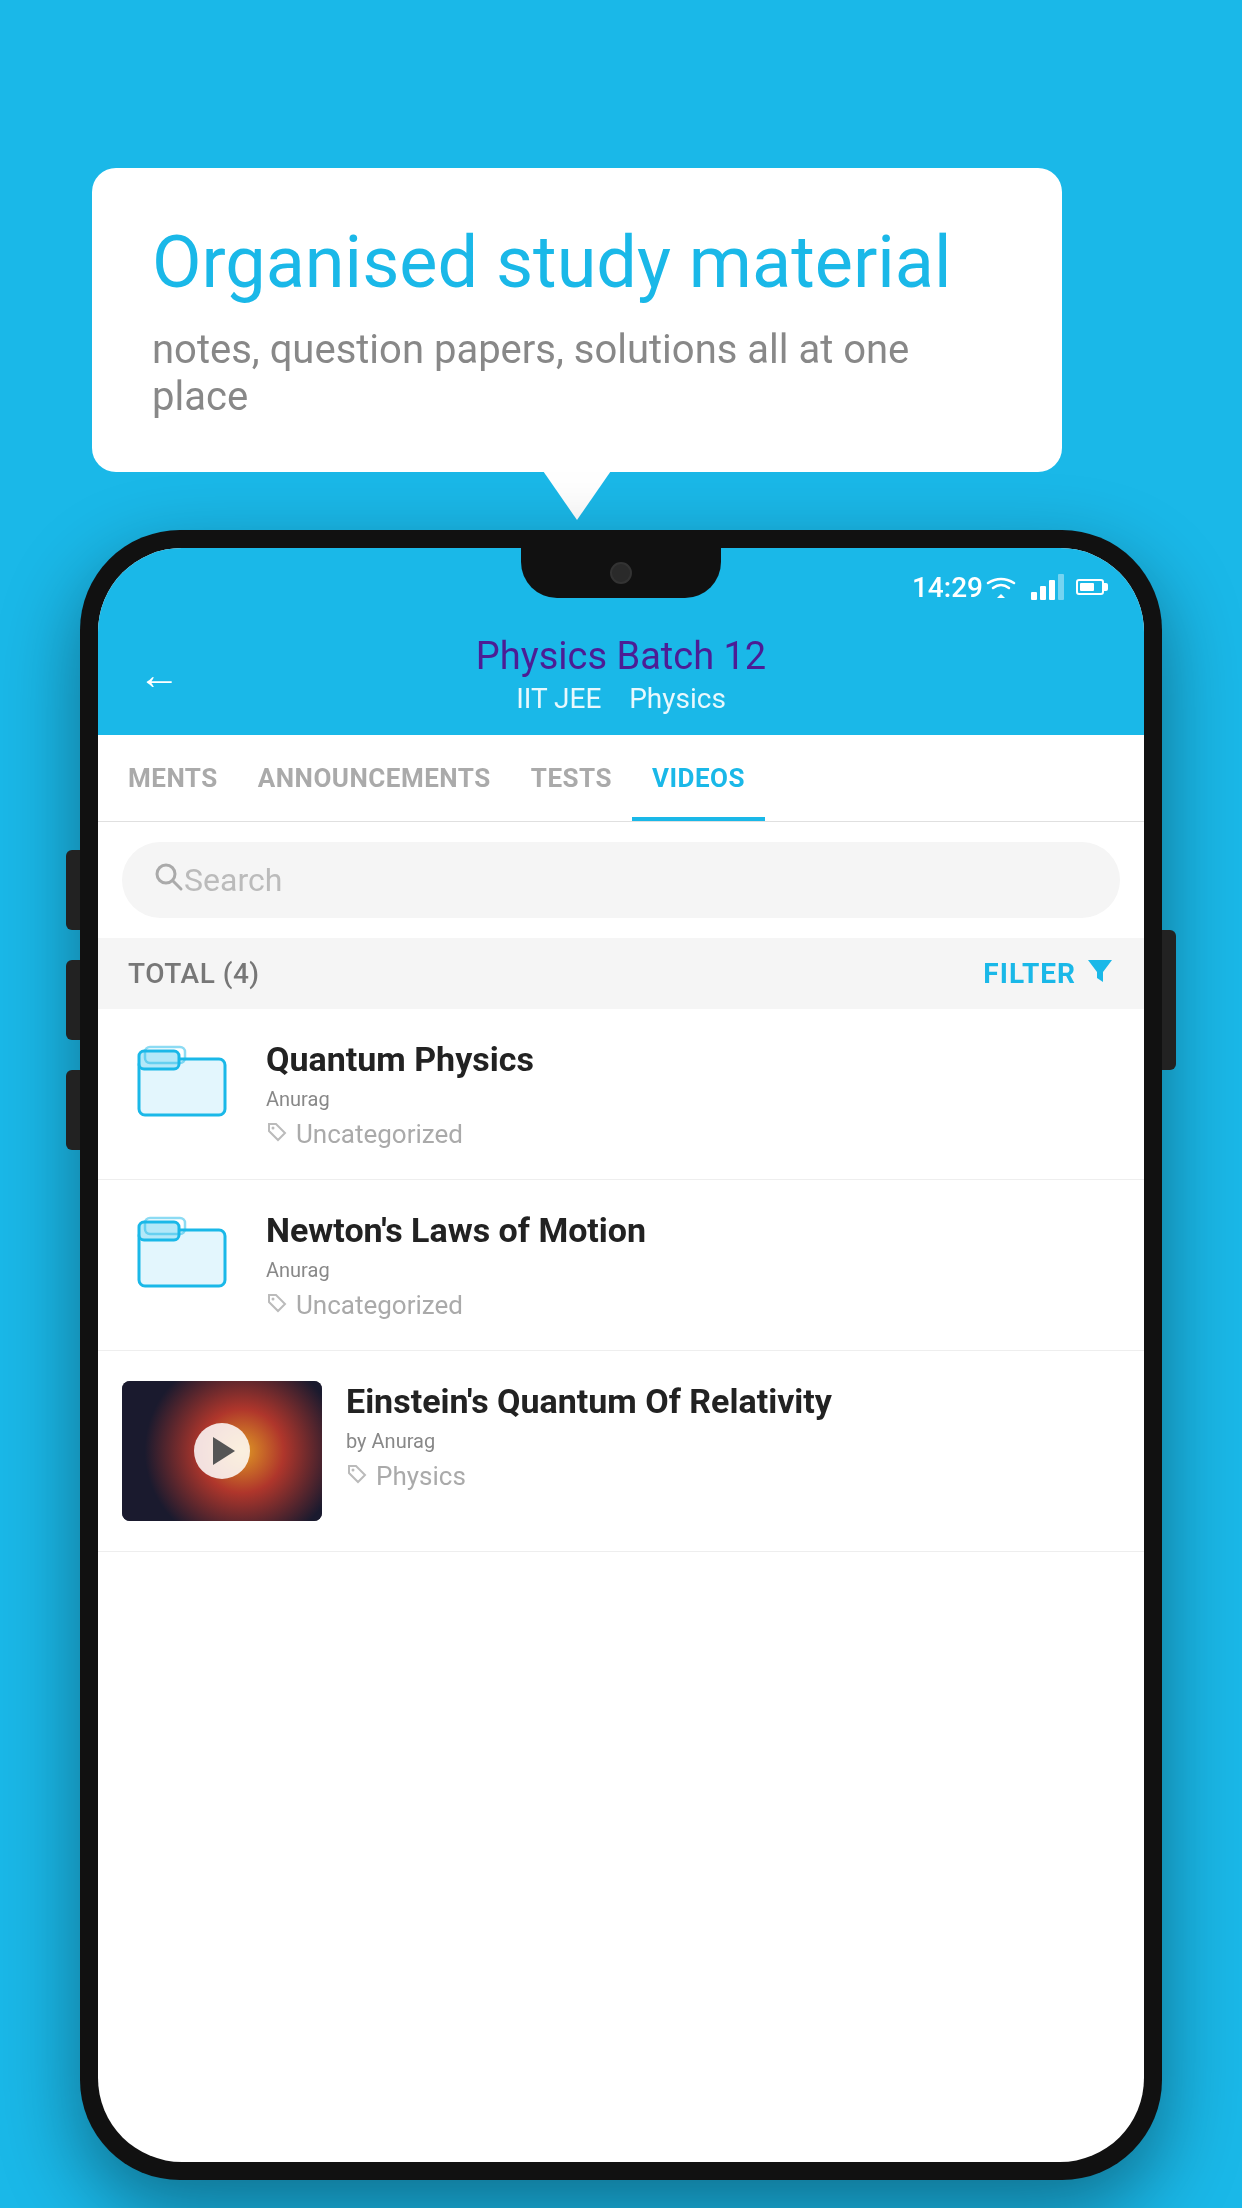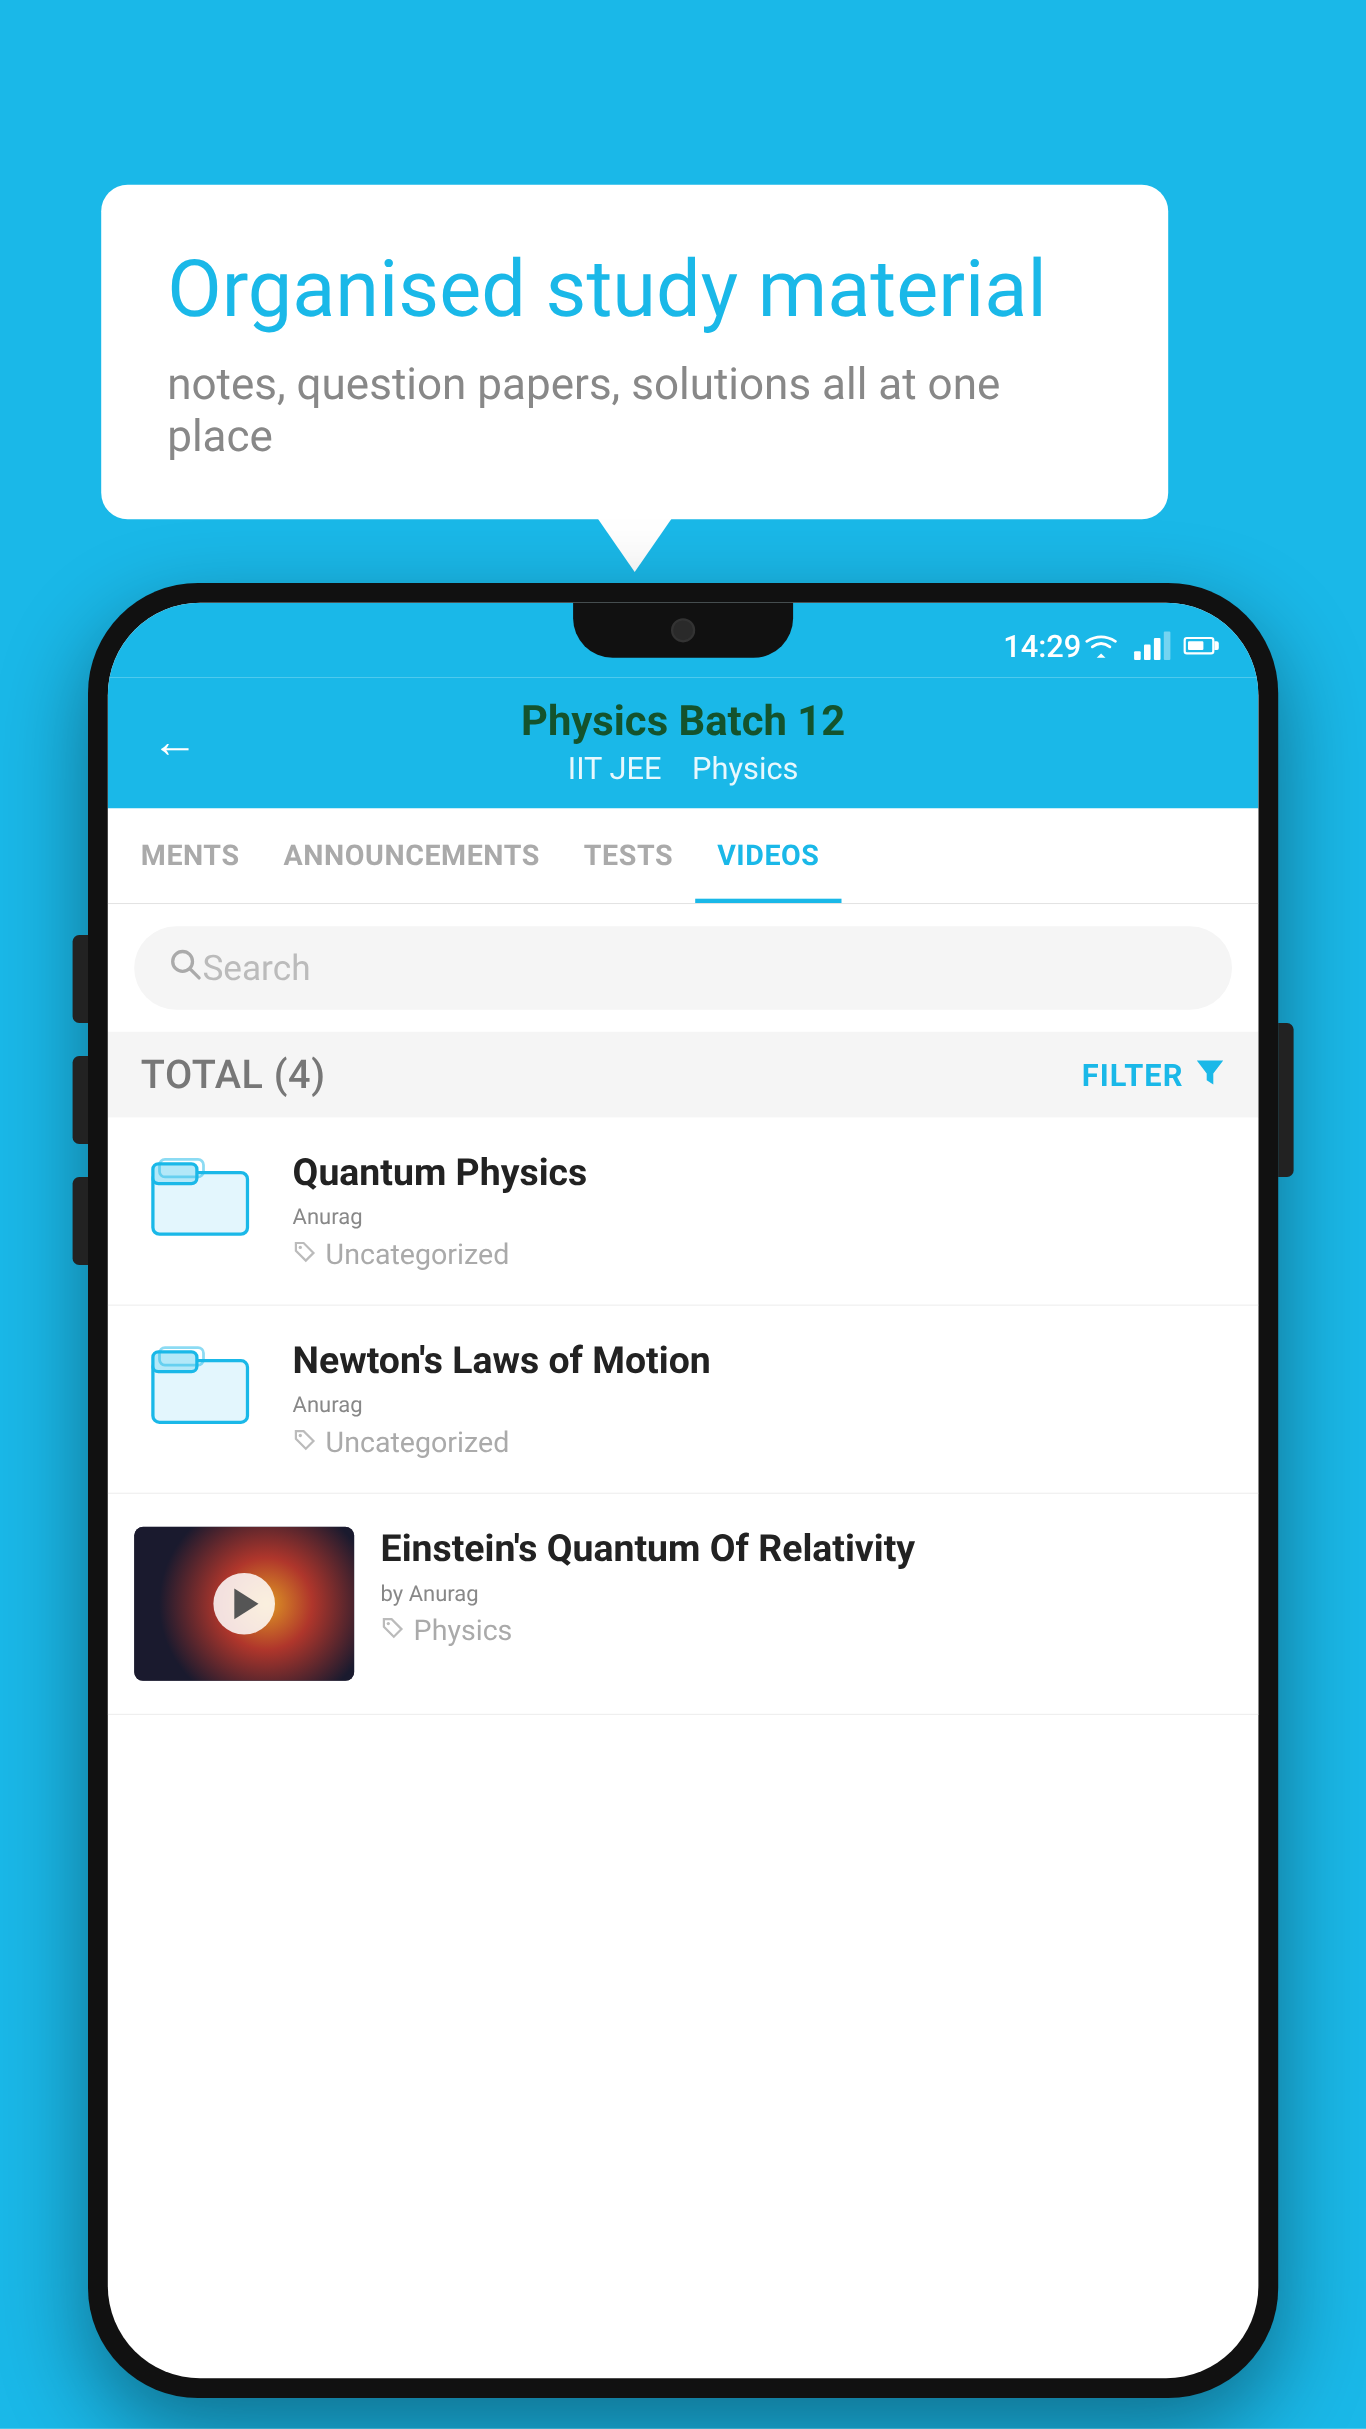--- a/index.html
+++ b/index.html
@@ -170,23 +170,23 @@
       font-size: 42px;
       cursor: pointer;
     }
 
     .header-title-group {
       flex: 1;
       text-align: center;
     }
 
     .header-title {
-      color: #14532d;
+      color: #4c1d95;
       font-size: 38px;
-      font-weight: 700;
+      font-weight: 400;
     }
 
     .header-subtitle {
       color: rgba(255,255,255,0.9);
       font-size: 28px;
       margin-top: 4px;
     }
 
     
     .tabs-bar {
@@ -252,21 +252,21 @@
     
     .filter-row {
       background: #f5f5f5;
       padding: 18px 30px;
       display: flex;
       align-items: center;
       justify-content: space-between;
     }
 
     .total-text {
-      font-size: 36px;
+      font-size: 28px;
       color: #777;
       font-weight: 500;
       letter-spacing: 0.5px;
     }
 
     .filter-btn {
       display: flex;
       align-items: center;
       gap: 10px;
       color: #1ab8e8;

